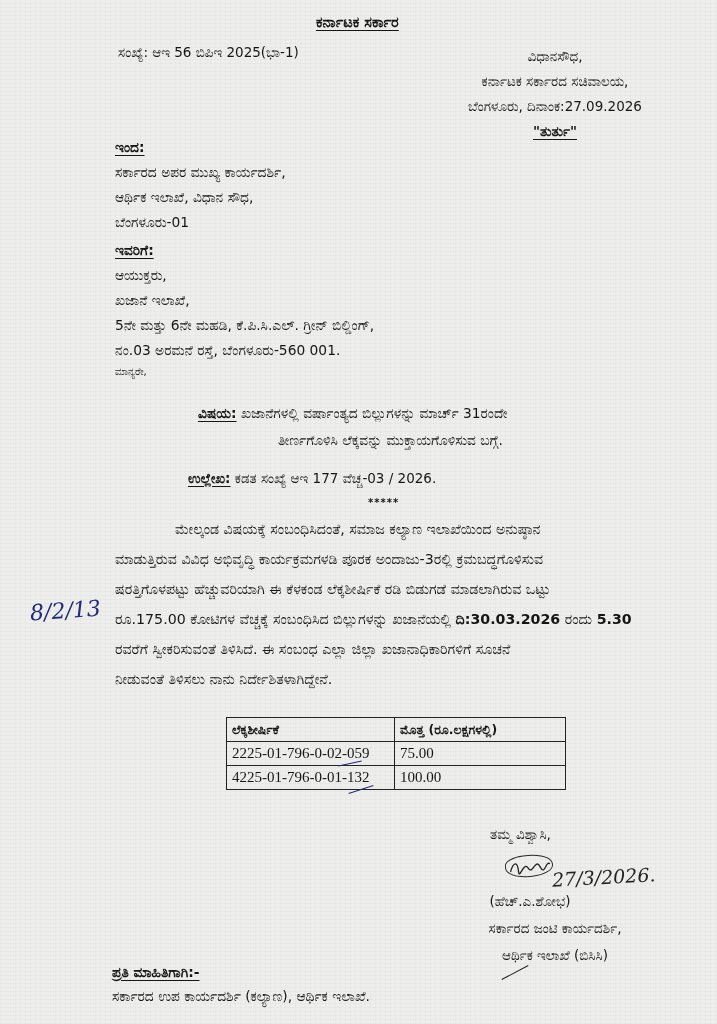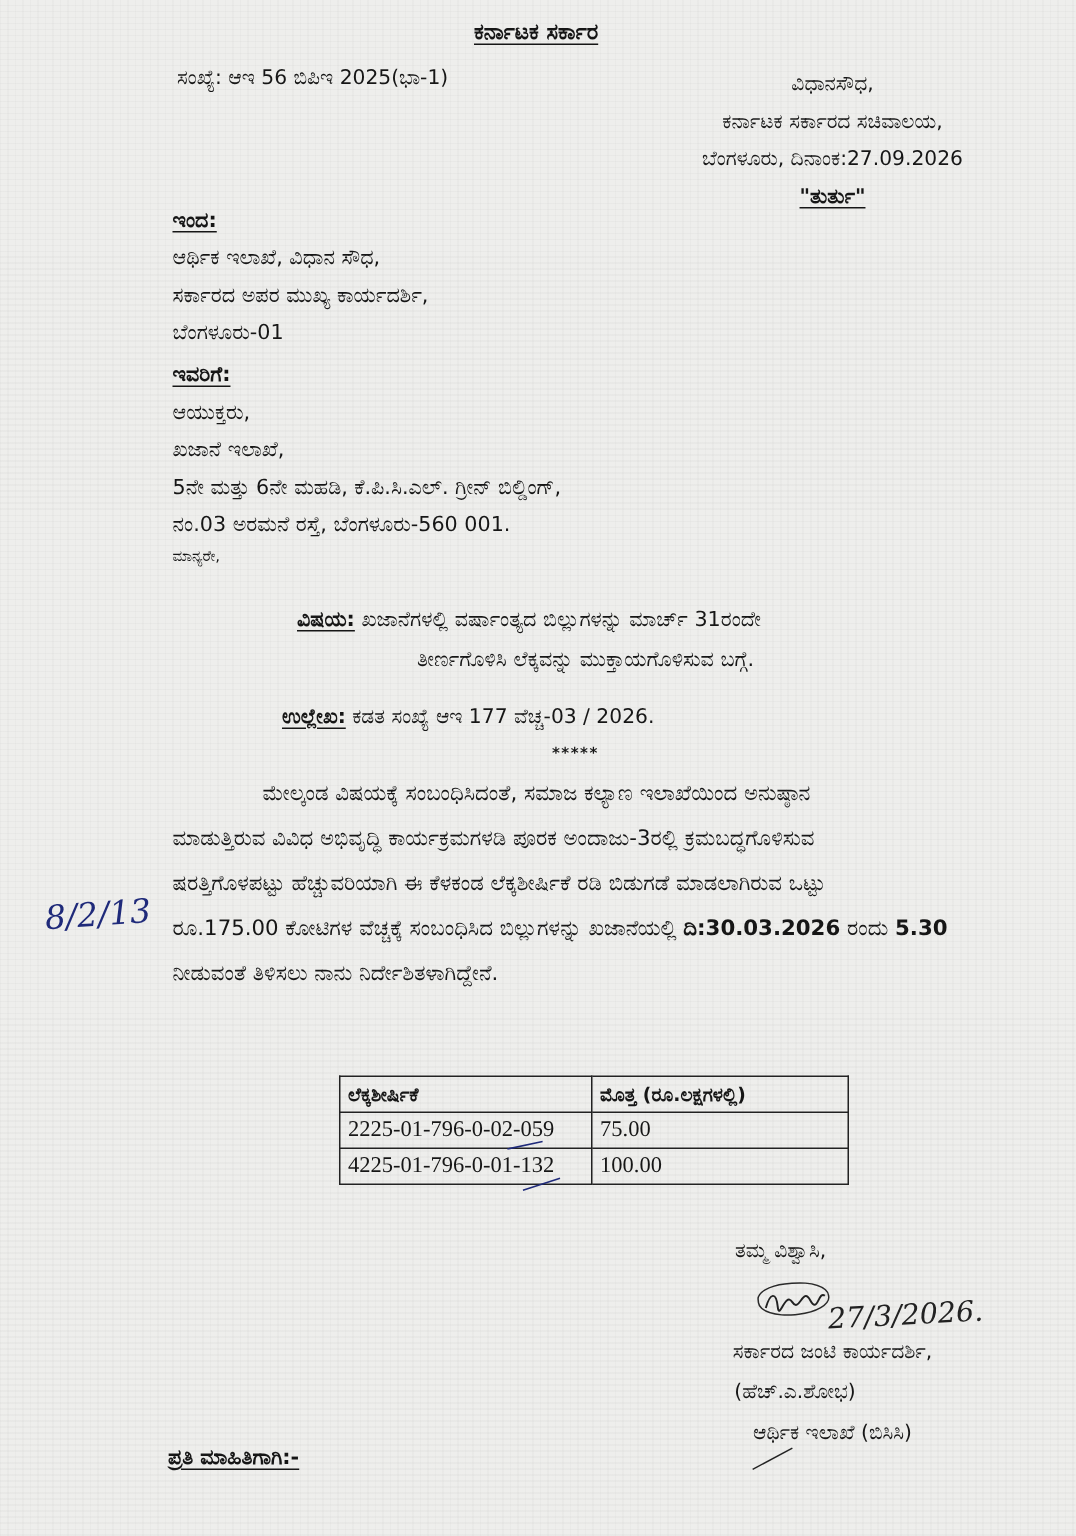--- a/index.html
+++ b/index.html
@@ -40,22 +40,22 @@
 
 <div class="abs" style="left:420px; top:44px; width:270px; text-align:center; font-size:13.5px;">
   <div class="line">ವಿಧಾನಸೌಧ,</div>
   <div class="line">ಕರ್ನಾಟಕ ಸರ್ಕಾರದ ಸಚಿವಾಲಯ,</div>
   <div class="line">ಬೆಂಗಳೂರು, ದಿನಾಂಕ:27.09.2026</div>
   <div class="line b u">"ತುರ್ತು"</div>
 </div>
 
 <div class="abs" style="left:115px; top:135px; font-size:13.8px;">
   <div class="line b u">ಇಂದ:</div>
+  <div class="line">ಸರ್ಕಾರದ ಅಪರ ಮುಖ್ಯ ಕಾರ್ಯದರ್ಶಿ,</div>
   <div class="line">ಆರ್ಥಿಕ ಇಲಾಖೆ, ವಿಧಾನ ಸೌಧ,</div>
-  <div class="line">ಸರ್ಕಾರದ ಅಪರ ಮುಖ್ಯ ಕಾರ್ಯದರ್ಶಿ,</div>
   <div class="line">ಬೆಂಗಳೂರು-01</div>
 </div>
 
 <div class="abs" style="left:115px; top:238px; font-size:13.8px;">
   <div class="line b u">ಇವರಿಗೆ:</div>
   <div class="line">ಆಯುಕ್ತರು,</div>
   <div class="line">ಖಜಾನೆ ಇಲಾಖೆ,</div>
   <div class="line">5ನೇ ಮತ್ತು 6ನೇ ಮಹಡಿ, ಕೆ.ಪಿ.ಸಿ.ಎಲ್.  ಗ್ರೀನ್ ಬಿಲ್ಡಿಂಗ್,</div>
   <div class="line">ನಂ.03 ಅರಮನೆ ರಸ್ತೆ, ಬೆಂಗಳೂರು-560 001.</div>
 </div>
@@ -71,20 +71,21 @@
   <span class="b u">ಉಲ್ಲೇಖ:</span><span> ಕಡತ ಸಂಖ್ಯೆ ಆಇ 177 ವೆಚ್ಚ-03 /  2026.</span>
 </div>
 
 <div class="abs b" style="left:368px; top:497px; font-size:10px; letter-spacing:1px;">*****</div>
 
 <div class="para" style="top:514px;">
   <div class="first">ಮೇಲ್ಕಂಡ ವಿಷಯಕ್ಕೆ ಸಂಬಂಧಿಸಿದಂತೆ, ಸಮಾಜ ಕಲ್ಯಾಣ ಇಲಾಖೆಯಿಂದ ಅನುಷ್ಠಾನ</div>
   <div>ಮಾಡುತ್ತಿರುವ ವಿವಿಧ ಅಭಿವೃದ್ಧಿ ಕಾರ್ಯಕ್ರಮಗಳಡಿ ಪೂರಕ ಅಂದಾಜು-3ರಲ್ಲಿ ಕ್ರಮಬದ್ಧಗೊಳಿಸುವ</div>
   <div>ಷರತ್ತಿಗೊಳಪಟ್ಟು ಹೆಚ್ಚುವರಿಯಾಗಿ ಈ ಕೆಳಕಂಡ ಲೆಕ್ಕಶೀರ್ಷಿಕೆ ರಡಿ ಬಿಡುಗಡೆ ಮಾಡಲಾಗಿರುವ ಒಟ್ಟು</div>
   <div><span>ರೂ.175.00 ಕೋಟಿಗಳ ವೆಚ್ಚಕ್ಕೆ ಸಂಬಂಧಿಸಿದ ಬಿಲ್ಲುಗಳನ್ನು ಖಜಾನೆಯಲ್ಲಿ </span><span class="b">ದಿ:30.03.2026</span><span> ರಂದು </span><span class="b">5.30</span></div>
+  <div>ರವರೆಗೆ ಸ್ವೀಕರಿಸುವಂತೆ ತಿಳಿಸಿದೆ. ಈ ಸಂಬಂಧ ಎಲ್ಲಾ ಜಿಲ್ಲಾ ಖಜಾನಾಧಿಕಾರಿಗಳಿಗೆ ಸೂಚನೆ</div>
   <div>ನೀಡುವಂತೆ ತಿಳಿಸಲು ನಾನು ನಿರ್ದೇಶಿತಳಾಗಿದ್ದೇನೆ.</div>
 </div>
 
 <div class="abs handwrite" style="left:30px; top:598px; font-size:22px; transform:rotate(-4deg);">8/2/13</div>
 
 <table class="ledger">
   <tbody>
       <tr class="head">
     <td class="c1">ಲೆಕ್ಕಶೀರ್ಷಿಕೆ</td>
     <td>ಮೊತ್ತ (ರೂ.ಲಕ್ಷಗಳಲ್ಲಿ)</td>
@@ -105,21 +106,22 @@
 <div class="abs" style="left:490px; top:826px; font-size:13.5px;">ತಮ್ಮ ವಿಶ್ವಾಸಿ,</div>
 
 <div class="abs" style="left:505px; top:855px; width:46px; height:20px; border:1.5px solid #2a2a2a; border-radius:40% 50% 45% 50%; transform:rotate(-6deg);">
   <svg width="46" height="20" viewBox="0 0 46 20">
     <path d="M4 14 C8 4, 12 4, 12 14 S18 4, 22 12 S30 2, 34 12 S40 6, 44 10" stroke="#222" stroke-width="1.3" fill="none"></path>
   </svg>
 </div>
 <div class="abs handwrite" style="left:552px; top:866px; font-size:19px; color:#222; transform:rotate(-3deg);">27/3/2026.</div>
 
 <div class="abs" style="left:440px; top:888px; width:230px; text-align:center; font-size:13.5px; line-height:27px;">
+  <div style="padding-right:50px;">(ಹೆಚ್.ಎ.ಶೋಭ)</div>
   <div>ಸರ್ಕಾರದ ಜಂಟಿ ಕಾರ್ಯದರ್ಶಿ,</div>
-  <div style="padding-right:50px;">(ಹೆಚ್.ಎ.ಶೋಭ)</div>
   <div>ಆರ್ಥಿಕ ಇಲಾಖೆ (ಬಿಸಿಸಿ)</div>
 </div>
 <div class="pen" style="left:500px; top:972px; width:30px; border-color:#222; transform:rotate(-28deg);"></div>
 
 <div class="abs" style="left:112px; top:960px; font-size:13.8px; line-height:24px;">
   <div class="b u">ಪ್ರತಿ ಮಾಹಿತಿಗಾಗಿ:-</div>
+  <div>ಸರ್ಕಾರದ ಉಪ ಕಾರ್ಯದರ್ಶಿ (ಕಲ್ಯಾಣ), ಆರ್ಥಿಕ ಇಲಾಖೆ.</div>
 </div>
 
 </body></html>

